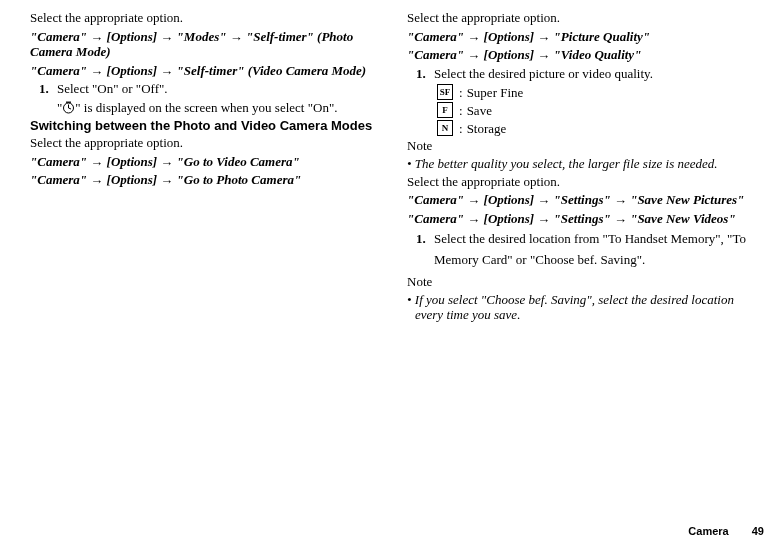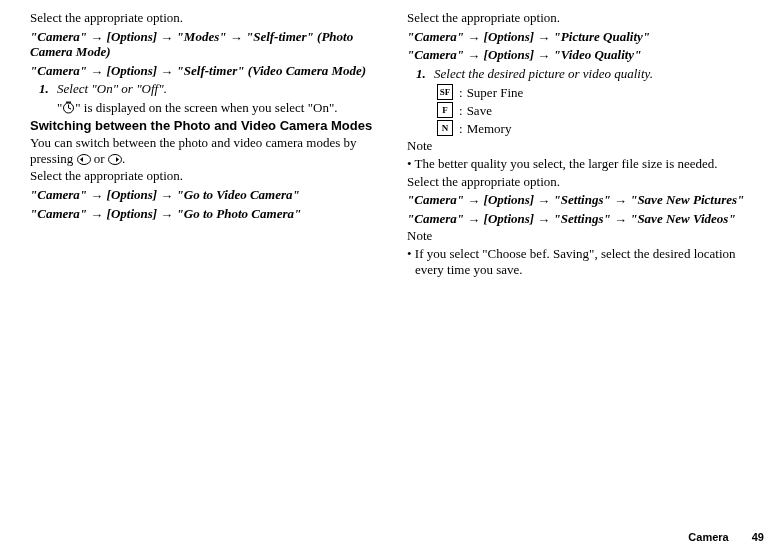--- a/index.html
+++ b/index.html
@@ -42,21 +42,20 @@
   }
   ol.steps {
     margin: 3px 0 3px 0;
     padding-left: 22px;
   }
   ol.steps > li {
     font-family: "Times New Roman", serif;
     font-size: 13px;
     margin-bottom: 2px;
     padding-left: 5px;
-    font-style: italic;
   }
   ol.steps > li::marker {
     font-weight: bold;
   }
   .substep {
     margin-left: 22px;
     font-size: 13px;
     margin-top: 2px;
     margin-bottom: 2px;
     padding-left: 5px;
@@ -85,28 +84,29 @@
     font-weight: bold;
   }
   .iconrow .colon {
     margin: 0 4px;
   }
   .notehead {
     margin-top: 6px;
     margin-bottom: 0;
   }
   .notebody {
+    font-style: italic;
     margin: 0 0 6px 0;
     padding-left: 8px;
     text-indent: -8px;
   }
   .footer {
     position: absolute;
     right: 18px;
-    bottom: 4px;
+    bottom: 10px;
     font-family: Arial, Helvetica, sans-serif;
     font-size: 11px;
     font-weight: bold;
   }
   .footer .chap {
     margin-right: 20px;
   }
   svg.inline-icon {
     vertical-align: -2px;
   }
@@ -125,29 +125,20 @@
     <p class="substep">
       <span>"</span><svg class="inline-icon" width="13" height="13" viewBox="0 0 13 13">
           <circle cx="6.5" cy="7" r="5" fill="none" stroke="#000" stroke-width="1"></circle>
           <line x1="6.5" y1="7" x2="6.5" y2="3.5" stroke="#000" stroke-width="1"></line>
           <line x1="6.5" y1="7" x2="9" y2="8" stroke="#000" stroke-width="1"></line>
           <line x1="4" y1="1.2" x2="9" y2="1.2" stroke="#000" stroke-width="1.3"></line>
         </svg><span>" is displayed on the screen when you select "On".</span>
     </p>
 
     <p class="heading" style="margin-top:1px">Switching between the Photo and Video Camera Modes</p>
-    <p class="body">
-      <span>You can switch between the photo and video camera modes by pressing </span><svg class="inline-icon" width="14" height="11" viewBox="0 0 14 11">
-          <ellipse cx="7" cy="5.5" rx="6.5" ry="5" fill="none" stroke="#000" stroke-width="1"></ellipse>
-          <path d="M6,3 L3,5.5 L6,8 Z" fill="#000"></path>
-        </svg><span> or </span><svg class="inline-icon" width="14" height="11" viewBox="0 0 14 11">
-          <ellipse cx="7" cy="5.5" rx="6.5" ry="5" fill="none" stroke="#000" stroke-width="1"></ellipse>
-          <path d="M8,3 L11,5.5 L8,8 Z" fill="#000"></path>
-        </svg><span>.</span>
-    </p>
     <p class="body">Select the appropriate option.</p>
     <p class="navpath">"Camera" → [Options] → "Go to Video Camera"</p>
     <p class="navpath">"Camera" → [Options] → "Go to Photo Camera"</p>
   </div>
 
   <div class="column right">
     <p class="body">Select the appropriate option.</p>
     <p class="navpath">"Camera" → [Options] → "Picture Quality"</p>
     <p class="navpath">"Camera" → [Options] → "Video Quality"</p>
     <ol class="steps">
@@ -159,29 +150,32 @@
       <span>Super Fine</span>
     </div>
     <div class="iconrow">
       <span class="iconbox">F</span>
       <span class="colon">:</span>
       <span>Save</span>
     </div>
     <div class="iconrow">
       <span class="iconbox">N</span>
       <span class="colon">:</span>
-      <span>Memory</span>
+      <span>Storage</span>
     </div>
 
     <p class="body notehead">Note</p>
     <p class="body notebody">• The better quality you select, the larger file size is needed.</p>
 
     <p class="body">Select the appropriate option.</p>
     <p class="navpath">"Camera" → [Options] → "Settings" → "Save New Pictures"</p>
     <p class="navpath">"Camera" → [Options] → "Settings" → "Save New Videos"</p>
+    <ol class="steps">
+      <li style="line-height:1.6">Select the desired location from "To Handset Memory", "To Memory Card" or "Choose bef. Saving".</li>
+    </ol>
 
     <p class="body notehead">Note</p>
     <p class="body notebody">• If you select "Choose bef. Saving", select the desired location every time you save.</p>
   </div>
 
   <div class="footer">
     <span class="chap">Camera</span>
     <span>49</span>
   </div>
 </div>

